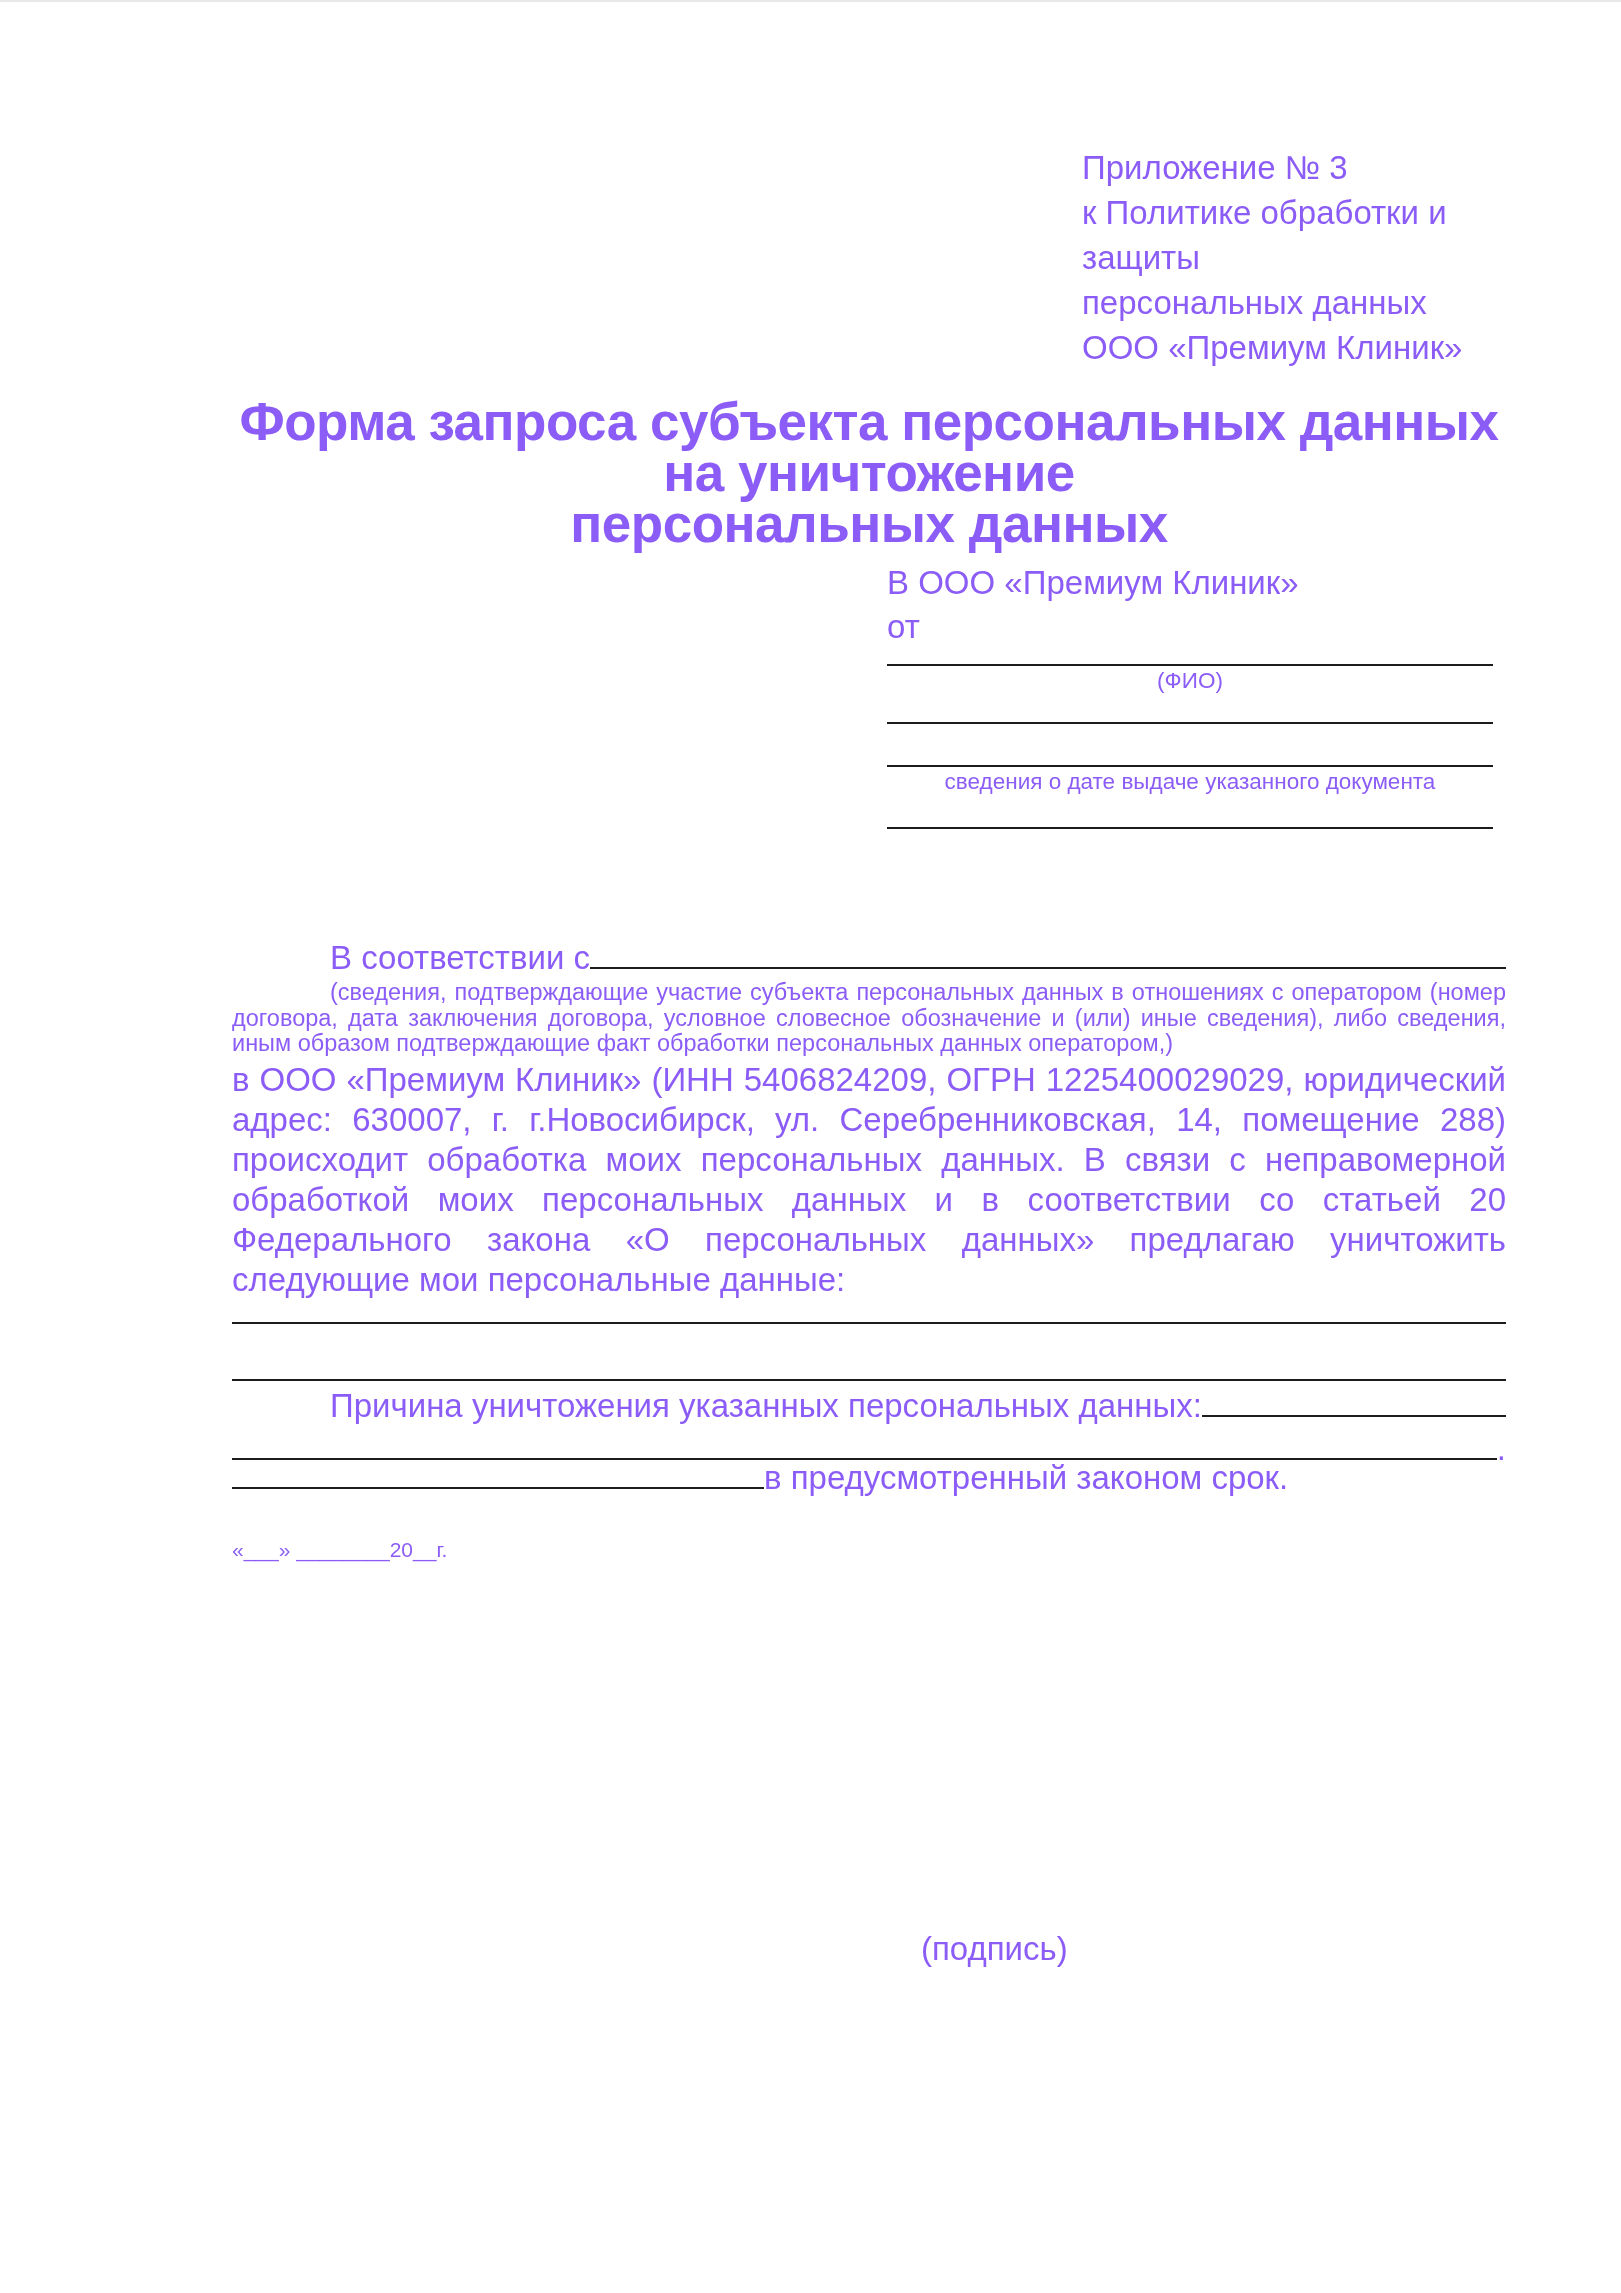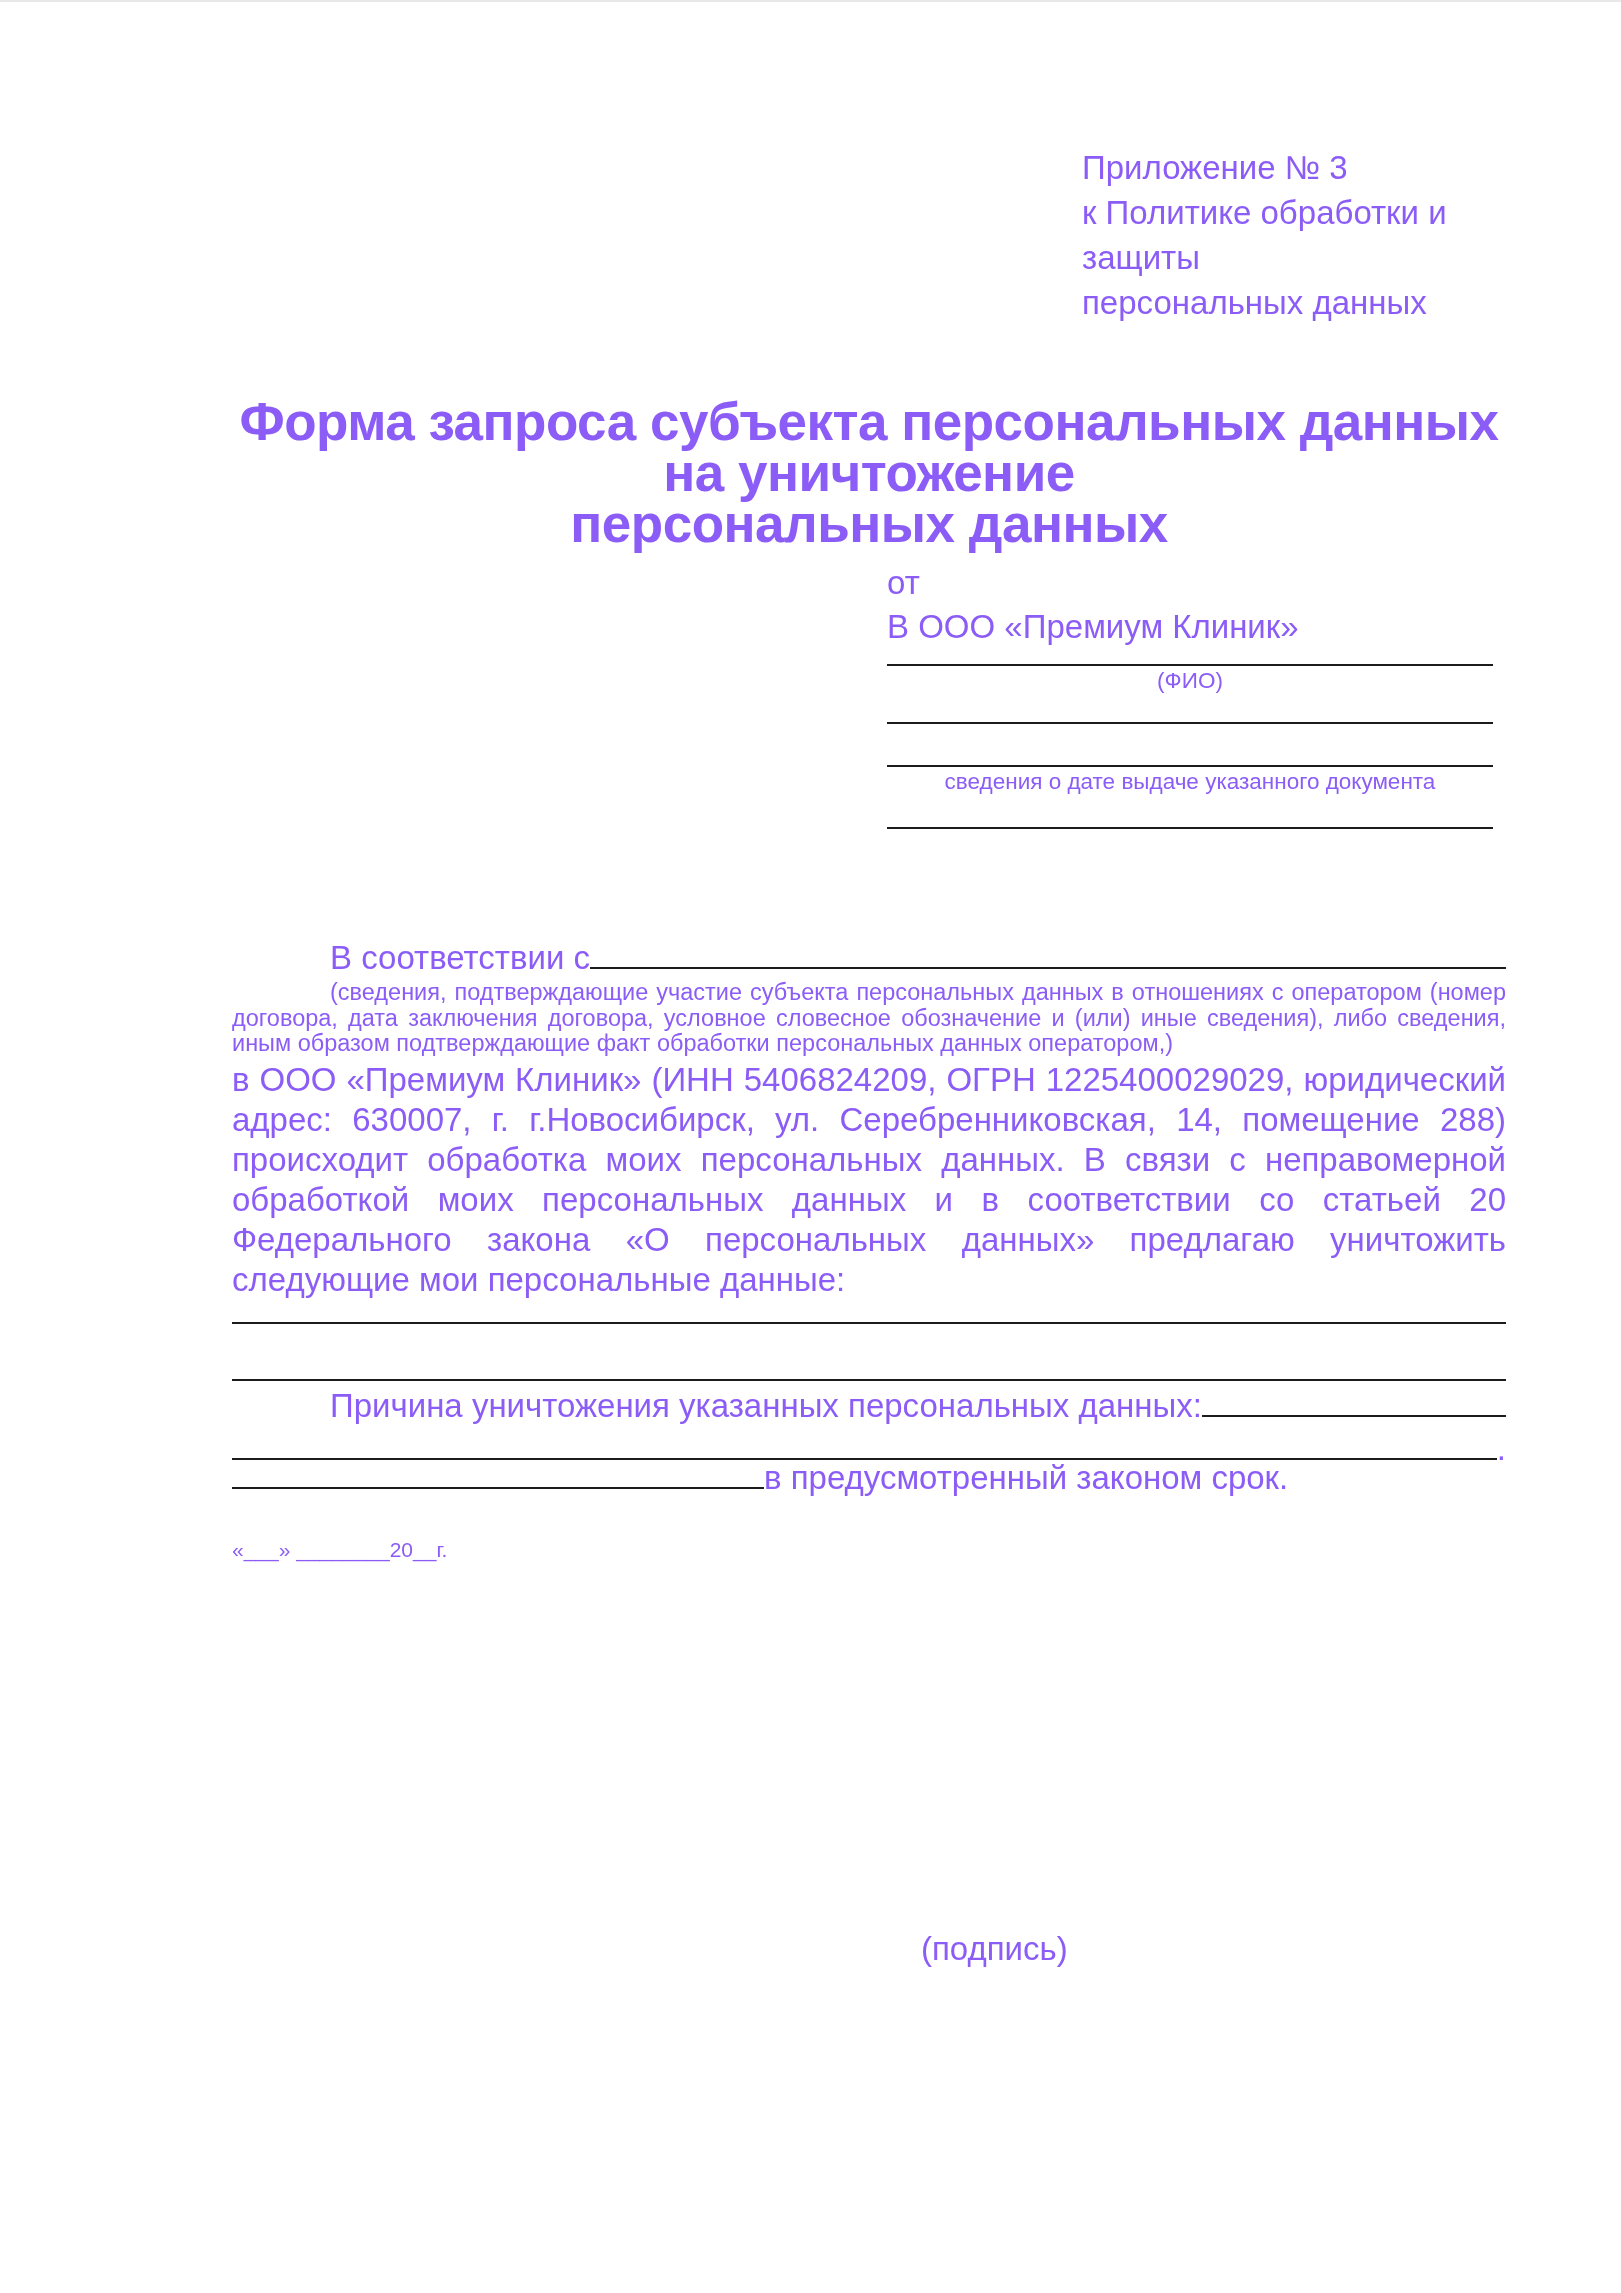--- a/index.html
+++ b/index.html
@@ -139,30 +139,31 @@
 </style>
 </head>
 <body>
 
 <div class="page">
 
   <div class="appendix">
     <div>Приложение № 3</div>
     <div>к Политике обработки и защиты</div>
     <div>персональных данных</div>
+    <div>ООО «Премиум Клиник»</div>
   </div>
 
   <div class="title-block">
     <div>Форма запроса субъекта персональных данных на уничтожение</div>
     <div>персональных данных</div>
   </div>
 
   <div class="addressee">
+    <div class="addr-text-line">В ООО «Премиум Клиник»</div>
     <div class="addr-text-line">от</div>
-    <div class="addr-text-line">В ООО «Премиум Клиник»</div>
     <div class="blank-rule addr-fill-1"></div>
     <div class="addr-caption">(ФИО)</div>
     <div class="blank-rule addr-fill-2"></div>
     <div class="blank-rule addr-fill-3"></div>
     <div class="addr-caption">сведения о дате выдаче указанного документа</div>
     <div class="blank-rule addr-fill-4"></div>
   </div>
 
   <div class="main">
 

